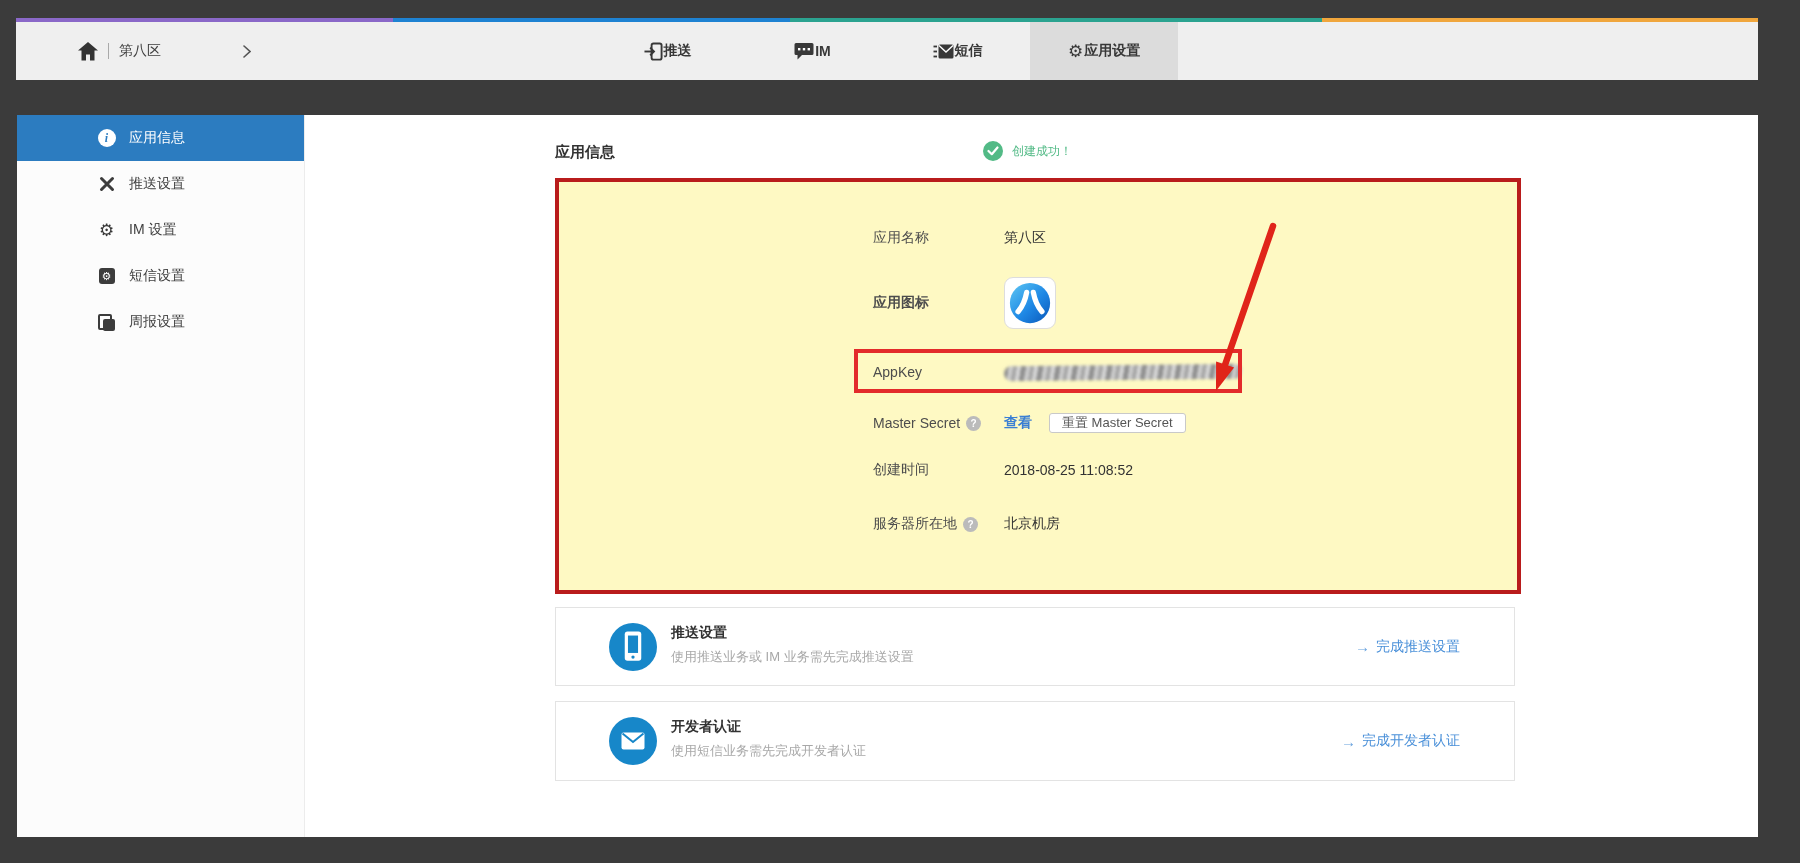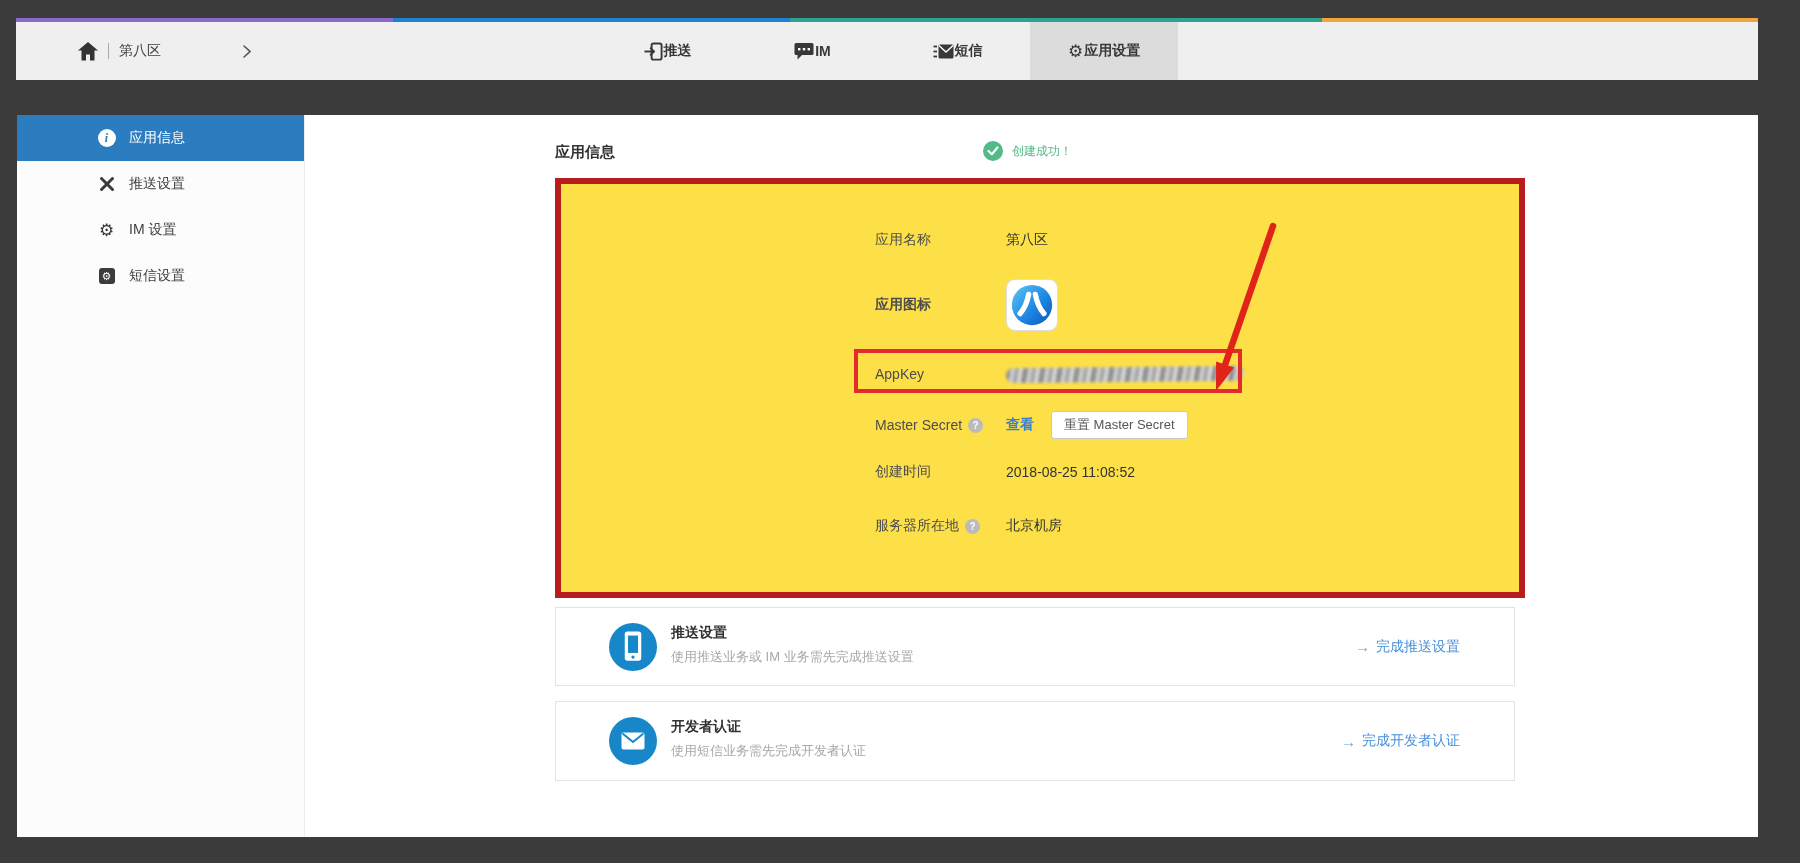--- a/index.html
+++ b/index.html
@@ -38,27 +38,27 @@
   .icon-pages i{position:absolute;left:0;top:0;width:10px;height:12px;border:2px solid #3c3c3c;border-radius:2px;background:#fcfcfc;}
   .icon-pages b{position:absolute;left:5px;top:5px;width:12px;height:12px;border-radius:2px;background:#3c3c3c;}
 
   
   .content{position:absolute;left:305px;top:115px;width:1453px;height:722px;background:#fff;}
   .sec-title{position:absolute;left:250px;top:28px;font-size:15px;font-weight:700;color:#333;}
   .success{position:absolute;left:678px;top:26px;display:flex;align-items:center;gap:9px;}
   .success-text{font-size:12px;color:#52ba86;}
   .check-circle{width:20px;height:20px;border-radius:50%;background:#52ba86;display:flex;align-items:center;justify-content:center;}
 
-  .panel{position:absolute;left:250px;top:63px;width:958px;height:408px;border:6px solid #b91c1c;background:#fde047;}
+  .panel{position:absolute;left:250px;top:63px;width:958px;height:408px;border:4px solid #b91c1c;background:#fef9c3;}
   .irow{position:absolute;left:314px;height:36px;display:flex;align-items:center;font-size:14px;}
   .ilabel{width:131px;flex:none;color:#4d4d4d;display:flex;align-items:center;gap:6px;}
   .ivalue{color:#333;}
   .help{width:15px;height:15px;border-radius:50%;background:#bbb;color:#fff;font-size:10px;font-weight:700;display:flex;align-items:center;justify-content:center;cursor:pointer;flex:none;}
   .view-link{color:#3b7fd3;font-weight:700;cursor:pointer;}
-  .reset-btn{margin-left:17px;height:28px;padding:0 12px;background:#fff;border:1px solid #c9c9c9;border-radius:3px;font-size:13px;color:#555;cursor:pointer;font-family:inherit;}
+  .reset-btn{margin-left:17px;height:20px;padding:0 12px;background:#fff;border:1px solid #c9c9c9;border-radius:3px;font-size:13px;color:#555;cursor:pointer;font-family:inherit;}
   .app-icon{width:50px;height:50px;border:1px solid #ddd;border-radius:9px;background:#fff;display:flex;align-items:center;justify-content:center;}
   .scribble{width:238px;height:15px;border-radius:8px;filter:blur(1.6px);transform:rotate(-0.6deg);
     background:repeating-linear-gradient(100deg,#8f8f8f 0 5px,#cfcfcf 5px 9px,#a5a5a5 9px 13px,#d8d8d8 13px 17px);}
 
   .card{position:absolute;left:250px;width:958px;height:77px;border:1px solid #e3e3e3;background:#fff;}
   .card-push{top:492px;}
   .card-dev{top:586px;height:78px;}
   .cicon{position:absolute;left:53px;top:50%;transform:translateY(-50%);width:48px;height:48px;border-radius:50%;background:#1787c9;display:flex;align-items:center;justify-content:center;}
   .ctitle{position:absolute;left:115px;top:16px;font-size:14px;font-weight:700;color:#333;}
   .cdesc{position:absolute;left:115px;top:40px;font-size:13px;color:#a8a8a8;}
@@ -158,20 +158,29 @@
       <span class="s-icon gear-glyph">⚙</span>
       <span>IM 设置</span>
     </div>
     <div class="s-item">
       <span class="s-icon">
           <span class="sq-gear">
             <span>⚙</span>
           </span>
         </span>
       <span>短信设置</span>
+    </div>
+    <div class="s-item">
+      <span class="s-icon">
+          <span class="icon-pages">
+            <i></i>
+            <b></b>
+          </span>
+        </span>
+      <span>周报设置</span>
     </div>
   </div>
 
   <div class="content">
     <div class="sec-title">应用信息</div>
 
     <div class="success">
       <span class="check-circle">
         <svg width="12" height="10" viewBox="0 0 12 10">
             <path d="M1.5 5 L4.8 8.2 L10.5 1.5" fill="none" stroke="#fff" stroke-width="2.2" stroke-linecap="round" stroke-linejoin="round"></path>

